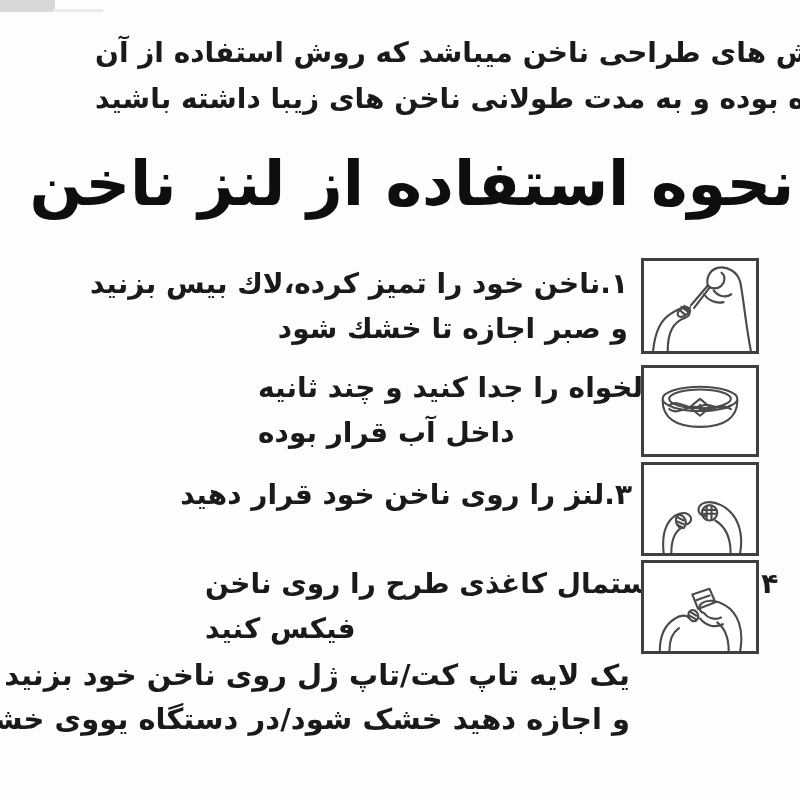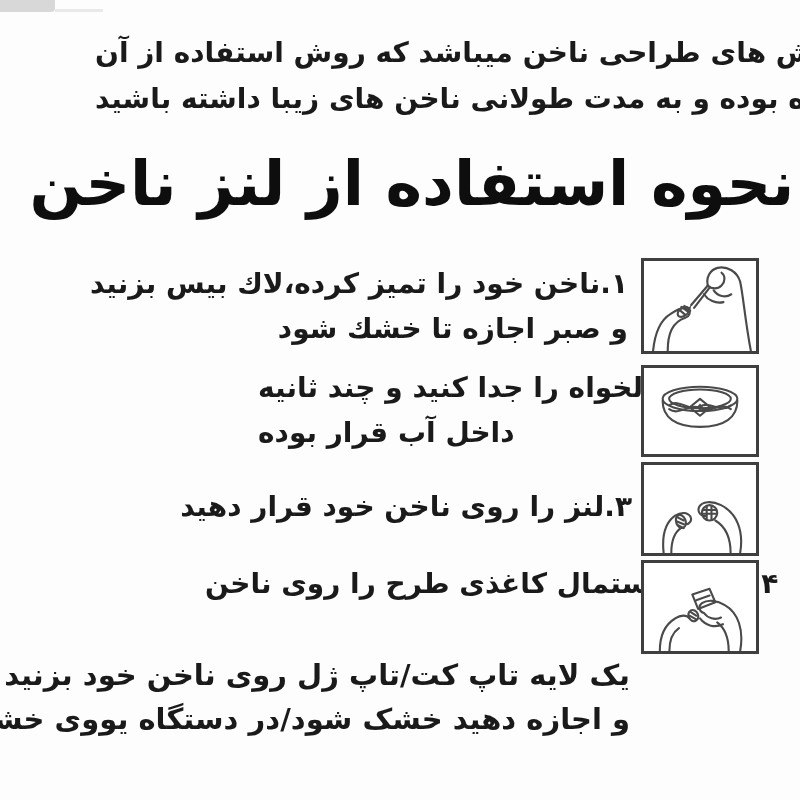--- a/index.html
+++ b/index.html
@@ -38,21 +38,21 @@
     letter-spacing: 0px;
   }
 
   .step-text {
     position: absolute;
     direction: rtl;
     font-size: 28px; font-weight: bold; line-height: 45px;
   }
   .step1-text { top: 261px; right: 172px; }
   .step2-text { top: 365px; left: 258px; text-align: left; }
-  .step3-text { top: 484px; right: 168px; text-align: right; }
+  .step3-text { top: 472px; right: 168px; text-align: right; }
   .step4-text { top: 561px; left: 205px; text-align: left; }
 
   .step-box {
     position: absolute; left: 641px; width: 112px;
     border: 3px solid #3f3f3f; background: #ffffff;
     box-sizing: content-box;
   }
   .box1 { top: 258px; height: 90px; }
   .box2 { top: 365px; height: 86px; }
   .box3 { top: 462px; height: 88px; }
@@ -153,20 +153,21 @@
         <g>
           <circle cx="66" cy="50" r="8"></circle>
           <path d="M59,47 h14 M59,51 h14 M63,43 v14 M68,43 v14"></path>
         </g>
       </g>
     </svg>
   </div>
 
   <div class="step-text step4-text">
     <div class="line">۴. با یك دستمال کاغذی طرح را روی ناخن</div>
+    <div class="line">فیکس کنید</div>
   </div>
   <div class="step-box box4">
     <svg viewBox="0 0 112 92">
       <g class="sketch">
         <g>
           <path d="M14,92 C14,76 20,64 30,58 C36,54 42,54 45,58"></path>
           <path d="M24,92 C24,80 28,72 34,68"></path>
           <ellipse cx="49" cy="55" rx="5" ry="6" transform="rotate(-25 49 55)"></ellipse>
           <path d="M46,51 l6,4 M45,55 l7,4"></path>
         </g>

